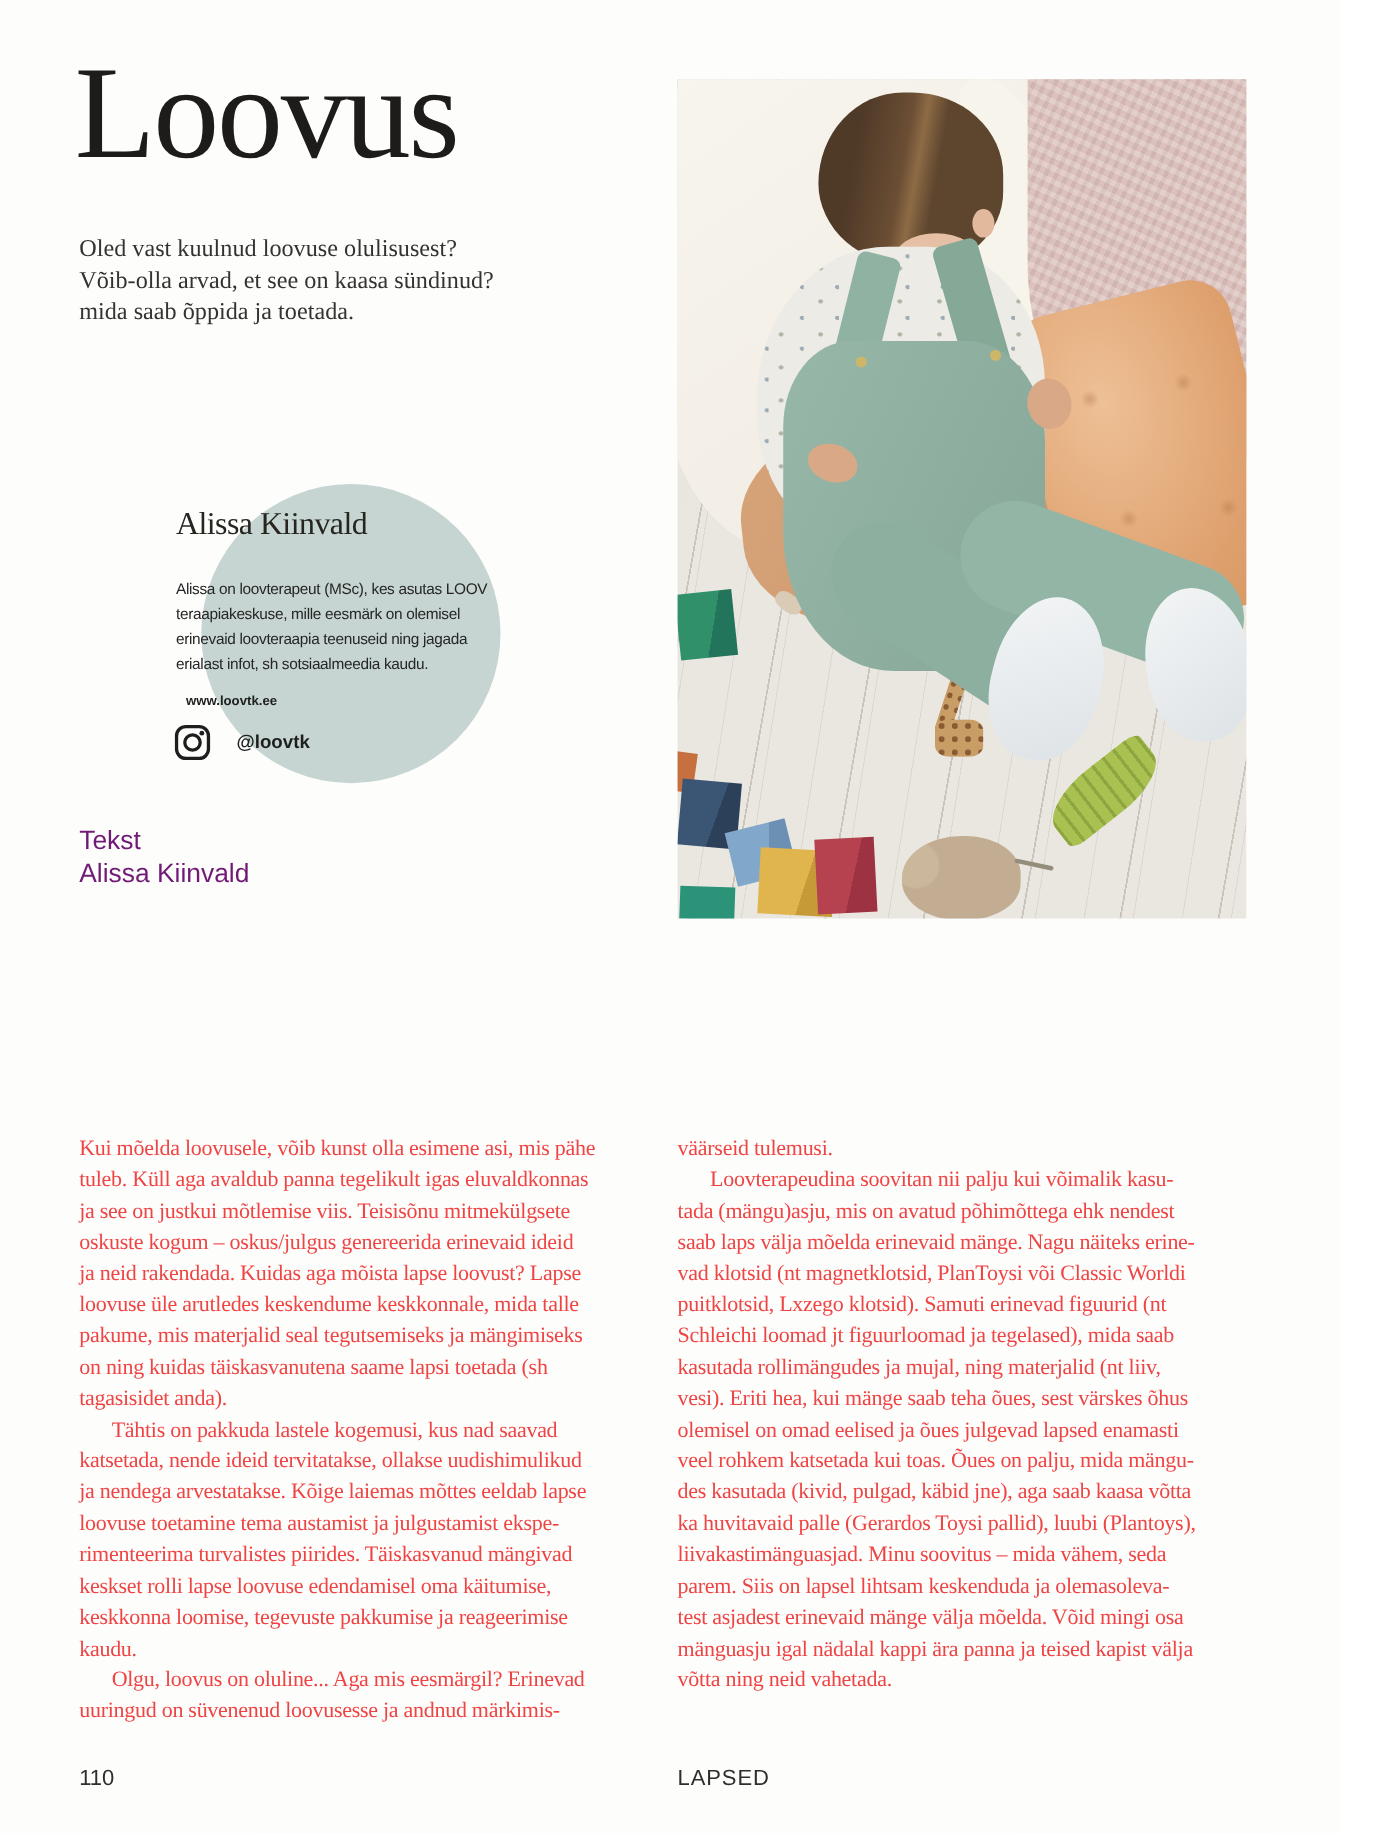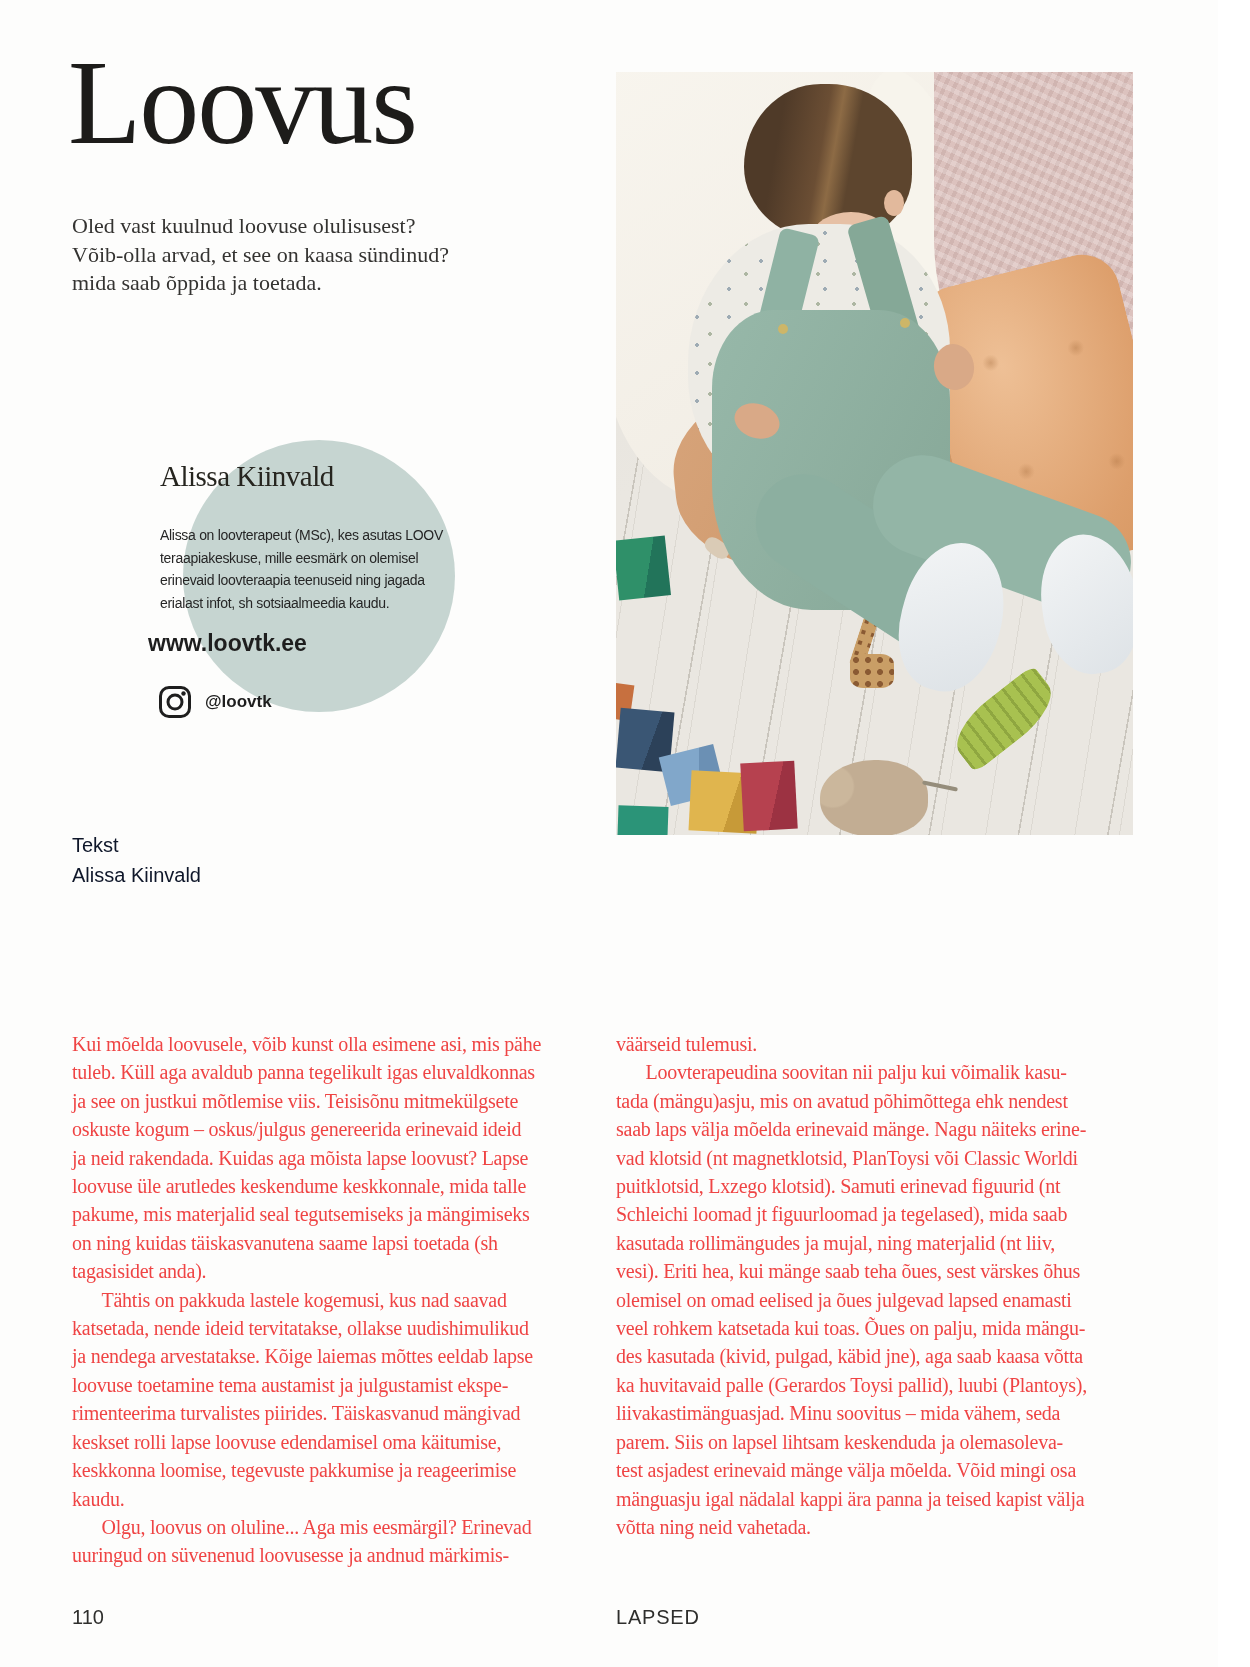--- a/index.html
+++ b/index.html
@@ -14,26 +14,26 @@
   
   .title{left:68px;top:40px;font-size:120px;line-height:1.05;letter-spacing:-2px;color:#1d1c1a;}
   .intro{left:72px;top:212px;font-size:22px;line-height:28.5px;color:#343331;}
   .tline{white-space:pre;}
 
   
   .circle{left:183px;top:440px;width:272px;height:272px;border-radius:50%;}
   .card-name{left:160px;top:460px;font-size:29px;letter-spacing:-0.5px;color:#26251f;z-index:2;}
   .card-bio{left:160px;top:524px;font-family:"Liberation Sans",sans-serif;font-size:14px;line-height:22.7px;
             letter-spacing:-0.3px;color:#262626;z-index:2;}
-  .card-web{left:148px;top:630px;font-family:"Liberation Sans",sans-serif;font-size:23px;font-weight:bold;color:#1e1e1e;z-index:2;}
-  .ig-row{left:158px;top:685px;display:flex;align-items:center;gap:13px;z-index:2;}
+  .card-web{left:169px;top:630px;font-family:"Liberation Sans",sans-serif;font-size:12px;font-weight:bold;color:#1e1e1e;z-index:2;}
+  .ig-row{left:158px;top:658px;display:flex;align-items:center;gap:23px;z-index:2;}
   .ig-handle{font-family:"Liberation Sans",sans-serif;font-size:17px;font-weight:bold;color:#1e1e1e;}
 
   
-  .credit{left:72px;top:830px;font-family:"Liberation Sans",sans-serif;font-size:20px;line-height:30px;color:#0f172a;}
+  .credit{left:72px;top:750px;font-family:"Liberation Sans",sans-serif;font-size:24px;line-height:30px;color:#701a75;}
 
   
   .col{top:1030px;width:516px;font-size:20px;line-height:28.4px;letter-spacing:-0.25px;color:#ef4444;}
   .col-left{left:72px;}
   .col-right{left:616px;}
 
   
   .footer-num{left:72px;top:1606px;font-family:"Liberation Sans",sans-serif;font-size:20px;color:#2e2e2c;}
   .footer-section{left:616px;top:1606px;font-family:"Liberation Sans",sans-serif;font-size:20px;letter-spacing:0.8px;color:#2e2e2c;}
 

